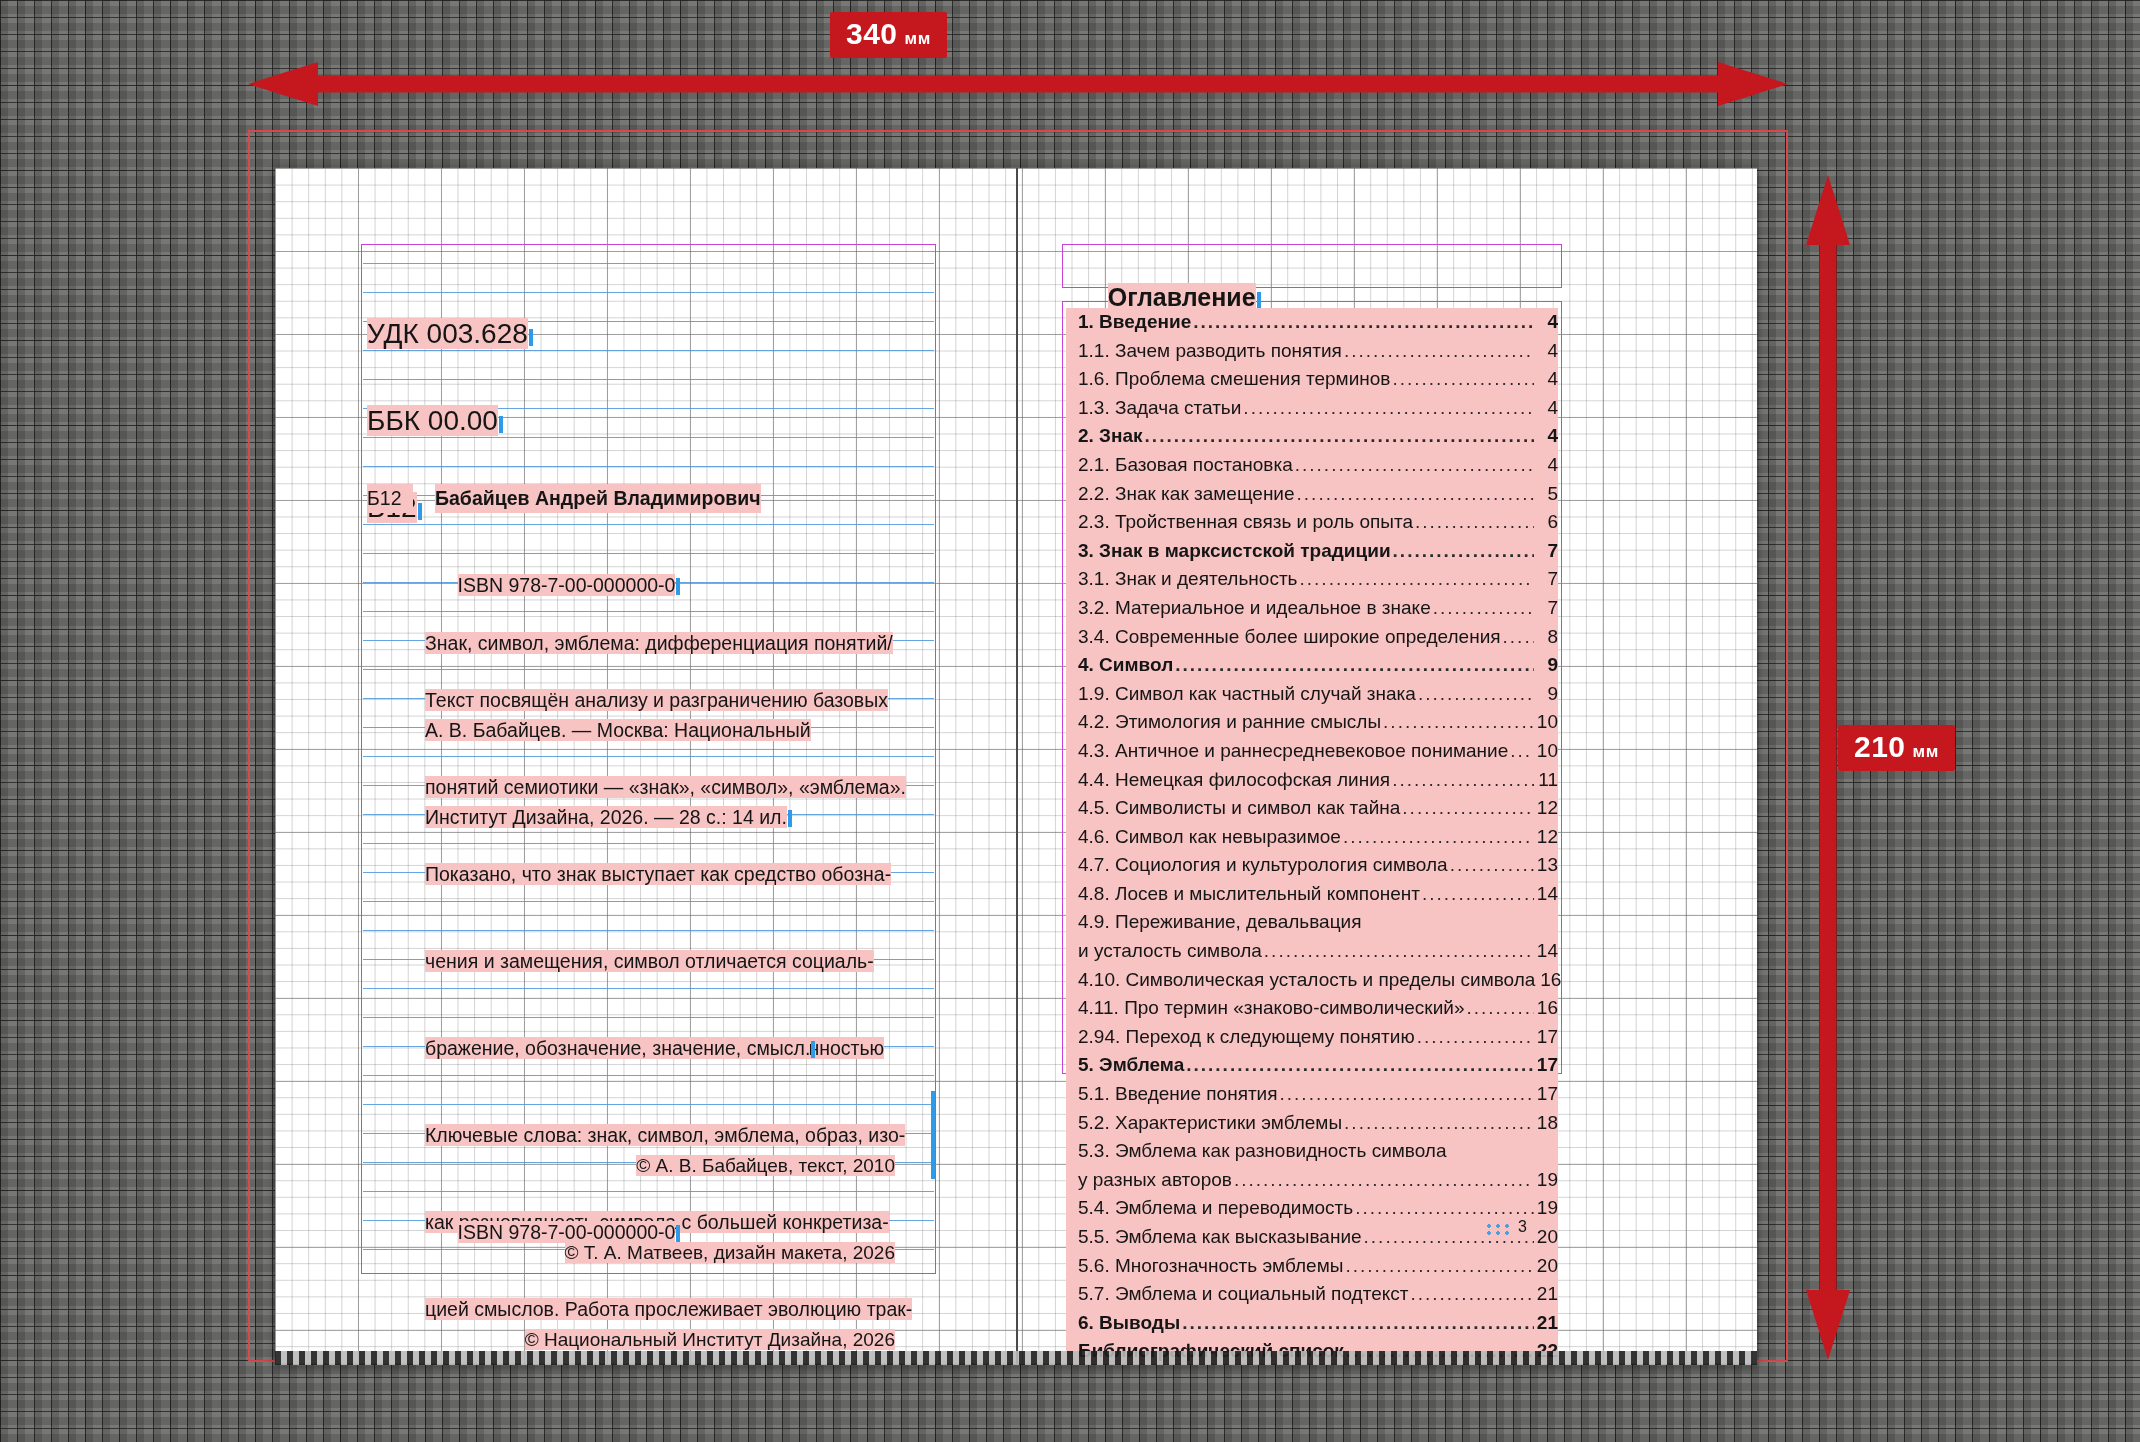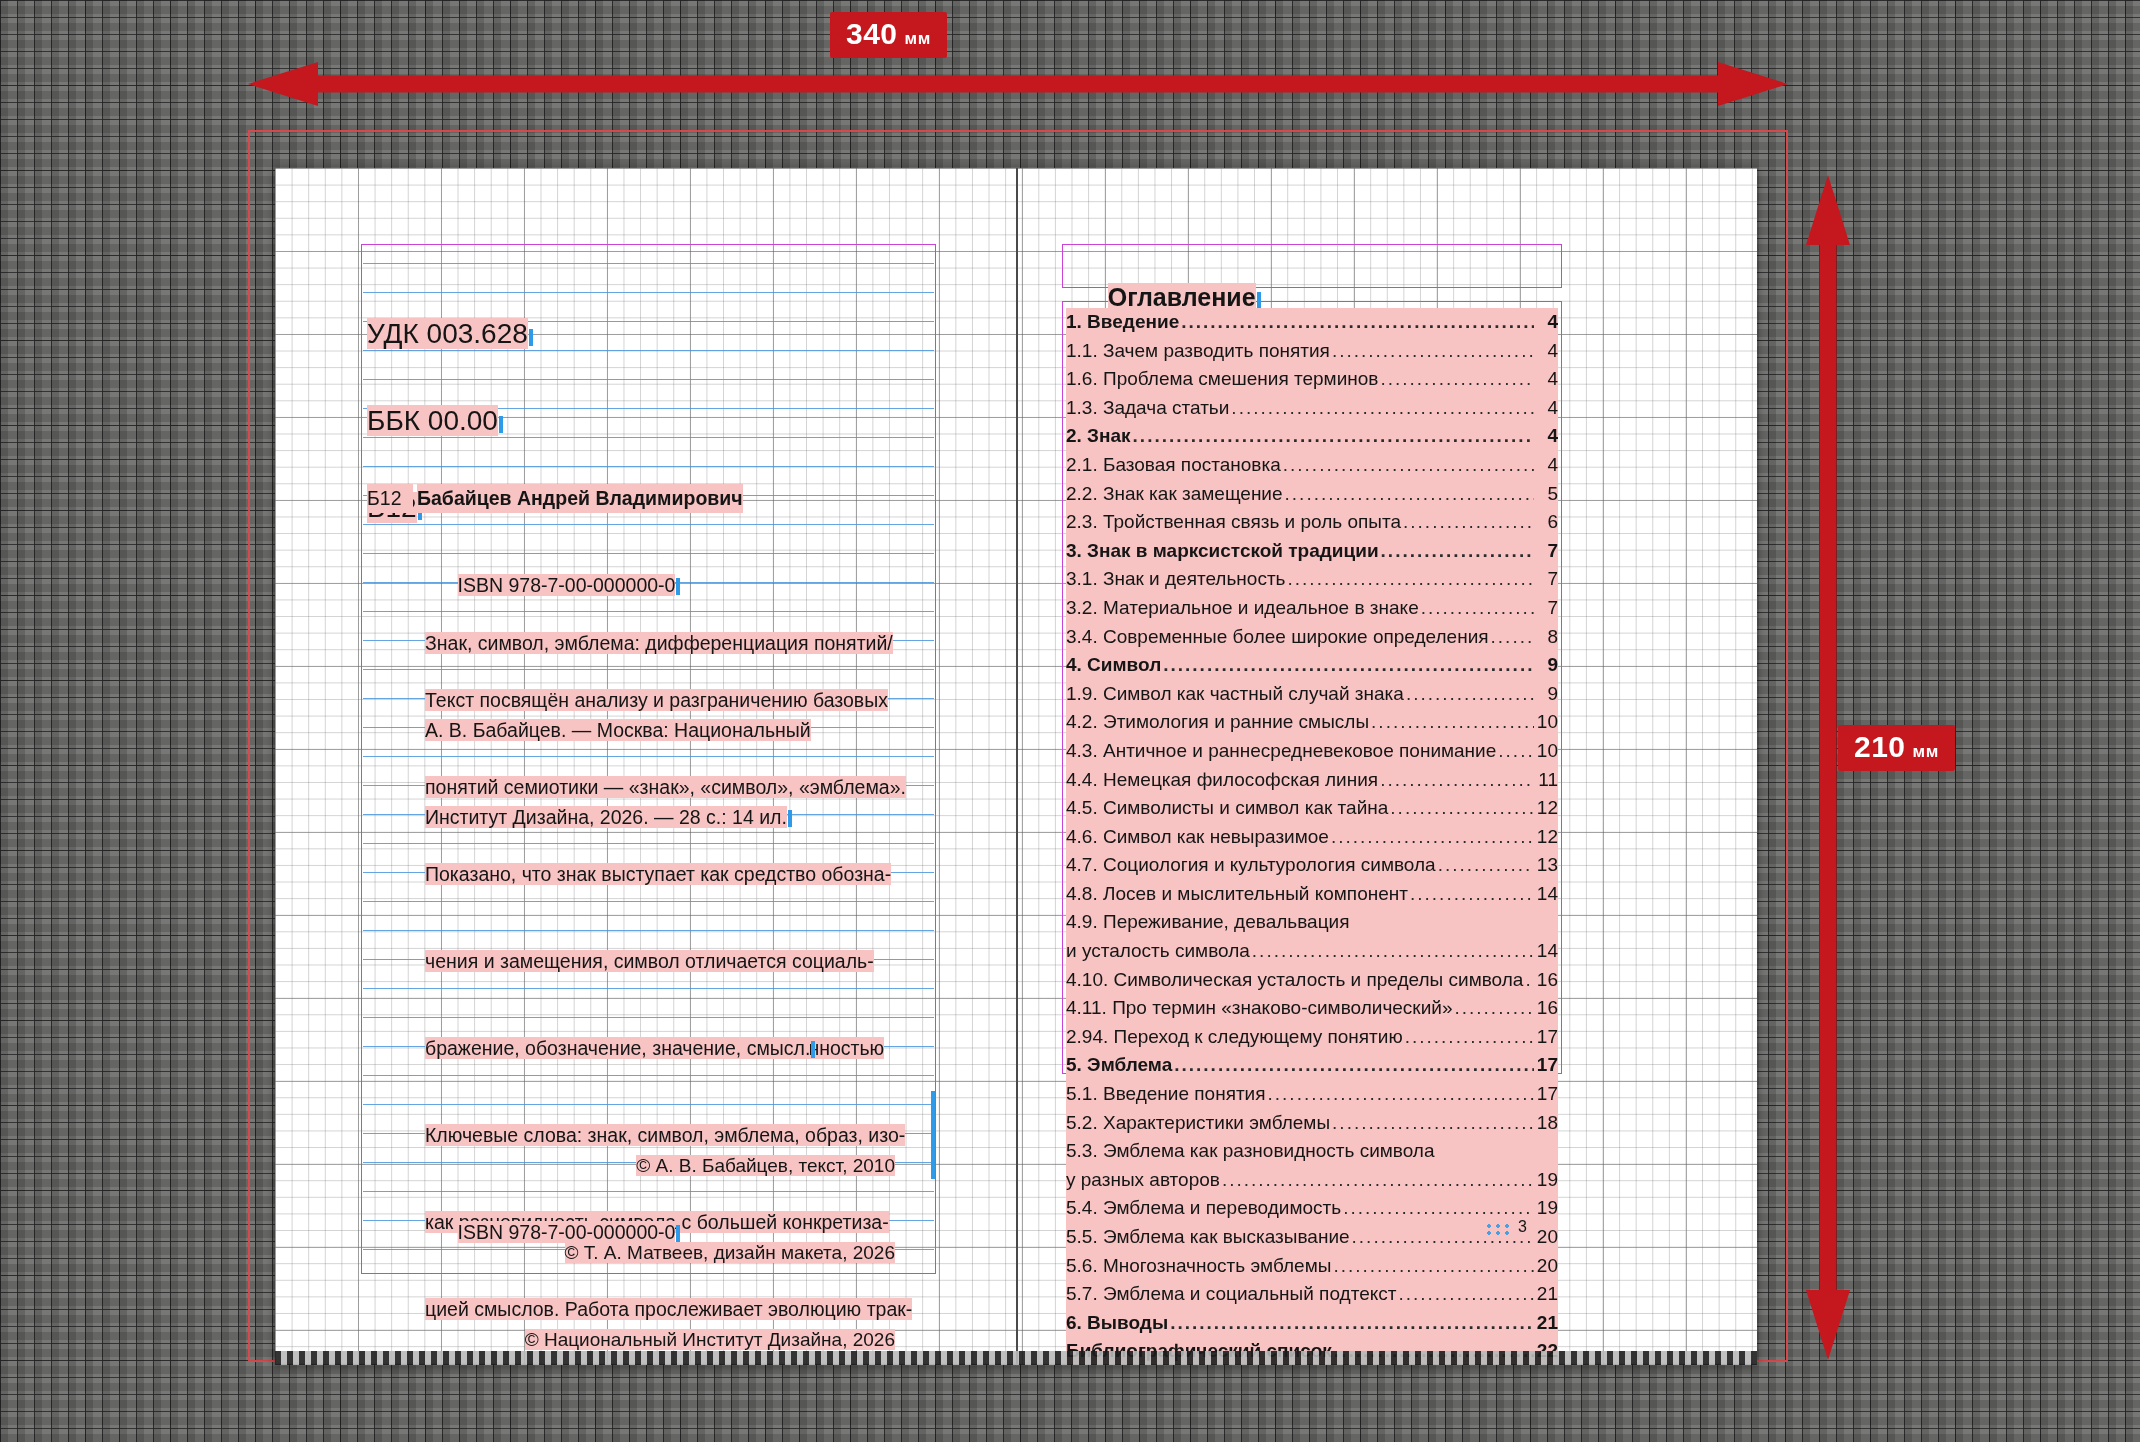--- a/index.html
+++ b/index.html
@@ -130,20 +130,21 @@
   .toc-title { font-size: 25px; font-weight: 700; }
   .toc-list { position:absolute; left: 50px; top: 47px; width: 445px; }
   .toc-row {
     display: flex;
     align-items: baseline;
     font-size: 19px;
     line-height: 28.6px;
     color: #151515;
     background: #f7c3c3;
     white-space: nowrap;
+    padding-left: 12px;
   }
   .toc-row .lbl { flex: 0 0 auto; }
   .toc-row .dots {
     flex: 1 1 auto;
     overflow: hidden;
     white-space: nowrap;
     letter-spacing: 2px;
     color: #2a2a2a;
     margin: 0 2px;
   }
@@ -246,21 +247,21 @@
 
     <div class="txt codes" style="left:92px; top:93px;">
       <div><span class="hl">УДК 003.628</span><span class="eos"></span></div>
       <div><span class="hl">ББК 00.00</span><span class="eos"></span></div>
       <div><span class="hl">Б12</span><span class="eos"></span></div>
     </div>
 
     <div class="txt bibrec" style="left:92px; top:258px;">
       <div style="display:flex;">
         <span class="hl" style="min-width:46px;">Б12</span>
-        <span class="hl" style="font-weight:700; margin-left:4px;">Бабайцев Андрей Владимирович</span>
+        <span class="hl" style="font-weight:700; margin-left:22px;">Бабайцев Андрей Владимирович</span>
       </div>
       <div style="margin-left:58px;">
         <div><span class="hl">Знак, символ, эмблема: дифференциация понятий/</span></div>
         <div><span class="hl">А. В. Бабайцев. — Москва: Национальный</span></div>
         <div><span class="hl">Институт Дизайна, 2026. — 28 с.: 14 ил.</span><span class="eos"></span></div>
       </div>
     </div>
 
     <div class="txt" style="left:150px; top:374px;">
       <span class="hl">ISBN 978-7-00-000000-0</span><span class="eos"></span>

